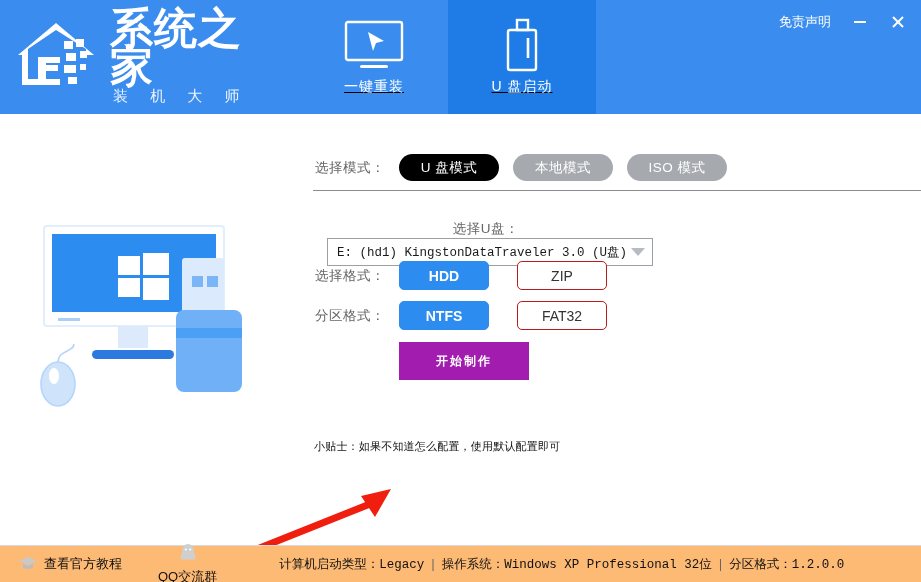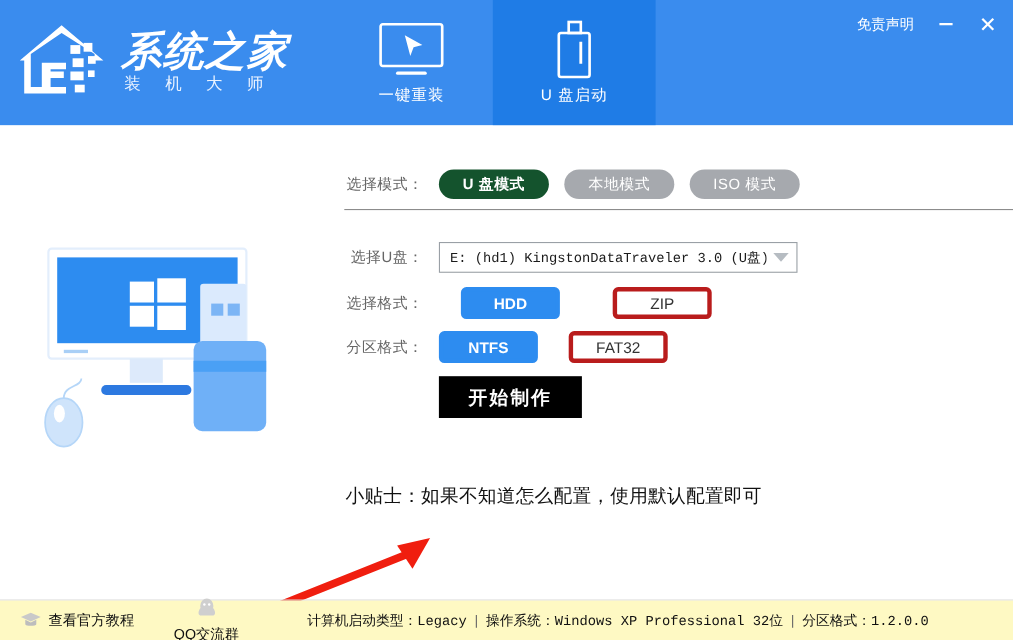--- a/index.html
+++ b/index.html
@@ -23,33 +23,32 @@
     background: linear-gradient(90deg,#3a8cee 0%,#3a8cee 100%);
   }
   .logo-wrap {
     position: absolute; left: 14px; top: 12px;
     width: 265px; height: 90px;
     display: flex; align-items: center;
   }
   .logo-mark { width: 92px; height: 76px; flex: 0 0 auto; }
   .logo-text { margin-left: 4px; }
   .logo-title {
-    font-size: 37px; font-weight: bold; color: #ffffff;
+    font-size: 43px; font-weight: bold; color: #ffffff;
     letter-spacing: 1px; line-height: 38px;
     font-family: "DejaVu Sans", sans-serif;
-    font-style: italic;
   }
   .logo-sub {
     font-size: 15px; color: #eaf3ff; letter-spacing: 9px;
     line-height: 18px; margin-top: 2px; padding-left: 3px;
   }
 
   .tabs {
     position: absolute; left: 300px; top: 0;
-    height: 114px; display: flex;
+    height: 114px; display: flex; text-decoration: underline;
   }
   .tab {
     width: 148px; height: 114px;
     display: flex; flex-direction: column;
     align-items: center; justify-content: center;
     cursor: pointer;
   }
   .tab.active { background: #1f7ce6; }
   .tab-icon { height: 54px; display:flex; align-items:center; justify-content:center; }
   .tab-label {
@@ -90,86 +89,86 @@
     letter-spacing: 0.5px;
   }
 
   .mode-row { position: absolute; left: 0; top: 40px; }
   .pill {
     height: 27px; min-width: 100px; padding: 0 18px;
     border-radius: 14px; background: #a6a9ae; color: #ffffff;
     font-size: 13.5px; display: flex; align-items: center; justify-content: center;
     margin-left: 14px; cursor: pointer; letter-spacing: 0.5px;
   }
-  .pill.active { background: #14532d; font-weight: bold; }
+  .pill.active { background: #000000; font-weight: normal; }
 
   .divider {
     position: absolute; left: 0; top: 76px;
     width: 608px; height: 1px; background: #8c8c8c;
   }
 
-  .udisk-row { position: absolute; left: 0; top: 106px; }
+  .udisk-row { position: absolute; left: 0; top: 106px; flex-direction: column; }
   .select-box {
     margin-left: 14px;
     width: 326px; height: 28px;
     border: 1px solid #9aa0a6; background: #ffffff;
     display: flex; align-items: center; justify-content: space-between;
     padding: 0 7px 0 9px; cursor: pointer;
   }
   .select-value {
     font-size: 12.5px; color: #1a1a1a;
     font-family: "Liberation Mono", "DejaVu Sans Mono", monospace;
     white-space: nowrap; overflow: hidden;
   }
   .caret {
     width: 0; height: 0; flex: 0 0 auto;
     border-left: 7px solid transparent; border-right: 7px solid transparent;
     border-top: 8px solid #b6bcc2; margin-left: 6px;
   }
 
-  .fmt-row { position: absolute; left: 0; top: 147px; gap: 20px; }
+  .fmt-row { position: absolute; left: 0; top: 147px; }
   .part-row { position: absolute; left: 0; top: 187px; }
   .btn-opt {
     width: 90px; height: 29px; border-radius: 5px;
     display: flex; align-items: center; justify-content: center;
     font-size: 14px; cursor: pointer; margin-left: 14px;
-    border: 4px solid #b91c1c; background: #ffffff; color: #333333;
+    border: 1px solid #b91c1c; background: #ffffff; color: #333333;
   }
   .btn-opt.active {
     background: #2d8cf0; color: #ffffff; border-color: #2d8cf0;
     font-weight: bold;
   }
   .btn-opt.gap { margin-left: 28px; }
 
   .start-btn {
     position: absolute; left: 86px; top: 228px;
-    width: 130px; height: 38px; background: #000000;
-    color: #ffffff; font-size: 17px; font-weight: bold;
+    width: 130px; height: 38px; background: #a21caf;
+    color: #ffffff; font-size: 12px; font-weight: bold;
     display: flex; align-items: center; justify-content: center;
     cursor: pointer; letter-spacing: 2px;
   }
 
   .tip {
     position: absolute; left: 1px; top: 325px;
-    font-size: 17px; color: #111111;
+    font-size: 11px; color: #111111;
     font-family: "Liberation Mono", "DejaVu Sans Mono", monospace;
     letter-spacing: 0.2px;
   }
 
   .arrow-svg { position: absolute; left: 195px; top: 365px; width: 215px; height: 100px; }
 
   .bottom-rule {
     position: absolute; left: 0; top: 545px;
     width: 921px; height: 1px; background: #d9d9d9;
   }
 
   
   .statusbar {
     position: absolute; left: 0; top: 546px;
-    width: 921px; height: 36px; background: #fef9c3;
+    width: 921px; height: 36px; background: #fdba74;
     display: flex; align-items: center;
   }
   .status-link {
     display: flex; align-items: center; gap: 6px; cursor: pointer;
   }
   .status-link .txt { font-size: 13px; color: #111111; }
   #link-tutorial { margin-left: 18px; }
   #link-qq { margin-left: 36px; flex-direction: column; }
   .status-info {
     margin-left: 62px; font-size: 12.5px; color: #111111;

